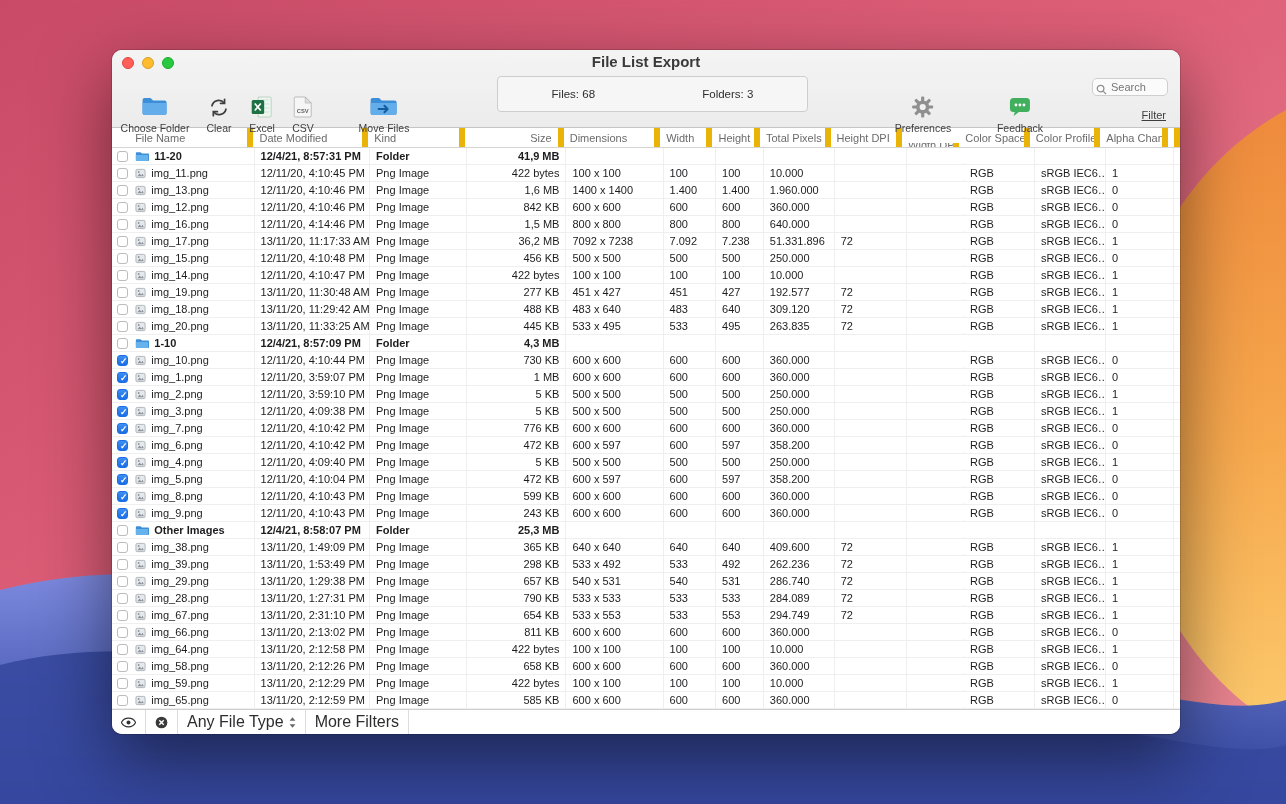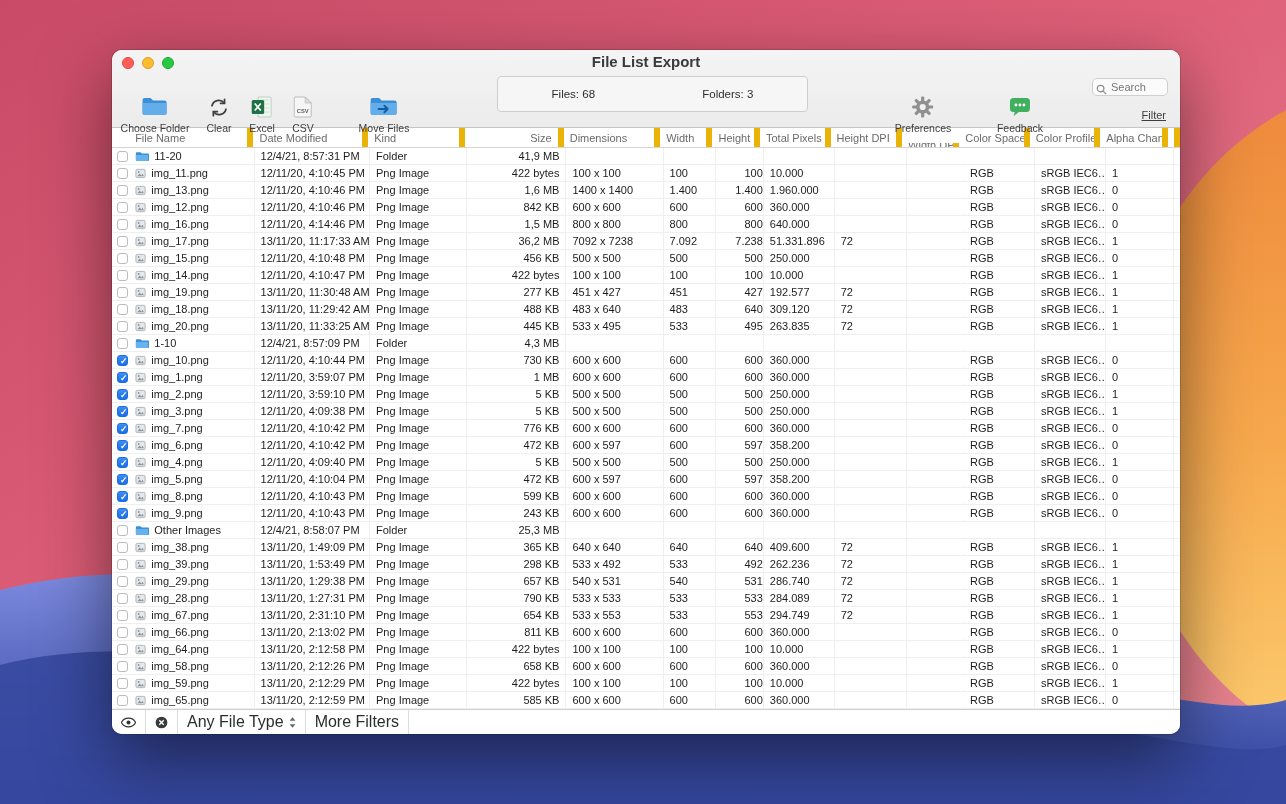--- a/index.html
+++ b/index.html
@@ -36,33 +36,33 @@
   .searchbox input { width:100%; height:100%; border:1px solid #d0cfcf; border-radius:5px; background:#fbfbfb;
     font-family:"Liberation Sans",sans-serif; font-size:11px; color:#555; padding:0 4px 0 18px; outline:none; }
   .searchbox .mag { position:absolute; left:4px; top:3.5px; }
   .filterlbl { position:absolute; right:14px; top:36px; font-size:11px; color:#3e3e3e;text-decoration:underline; }
 
   
   .thead { display:flex; height:20px; border-bottom:1px solid #d6d5d6; background:#ffffff; }
   .thead .cell { font-size:11px; color:#6b6b6b; display:flex; align-items:center; }
   .tbody { background:#fff; }
   .trow { display:flex; height:17px; border-bottom:1px solid #efefef; background:#fff; }
-  .trow.folder { font-weight:normal; }
+  .trow.folder { font-weight:bold; }
   .cell { border-right:1px solid #efefef; padding-left:6px; overflow:hidden; white-space:nowrap;
     font-size:11px; color:#1d1d1f; line-height:16px; }
   .thead .cell { border-right:6px solid #eab308; }
   .c-check { width:22px; padding:0; border-right:none !important; display:flex; align-items:center; justify-content:center; }
   .c-name  { width:125px; display:flex; align-items:center; gap:5px; padding-left:2px; }
   .thead .c-name { padding-left:2px; }
   .c-date  { width:119px; }
   .c-kind  { width:100px; }
   .c-size  { width:61px; text-align:right; padding-right:6px; padding-left:0; justify-content:flex-end;margin-left:40px; }
   .c-dim   { width:100px; }
   .c-w     { width:54px; }
-  .c-h     { width:49px;text-align:right; }
+  .c-h     { width:49px; }
   .c-px    { width:73px; }
   .c-hdpi  { width:74px; }
   .c-wdpi  { width:59px;margin-top:15px; }
   .c-cs    { width:73px; }
   .c-cp    { width:73px; }
   .c-alpha { width:70px; }
   .c-cr    { flex:1; border-right:none; }
   .nm { overflow:hidden; text-overflow:ellipsis; }
 
   .checkbox { width:11px; height:11px; border-radius:3px; background:#fff; border:1px solid #bcbcbc; display:block; }

